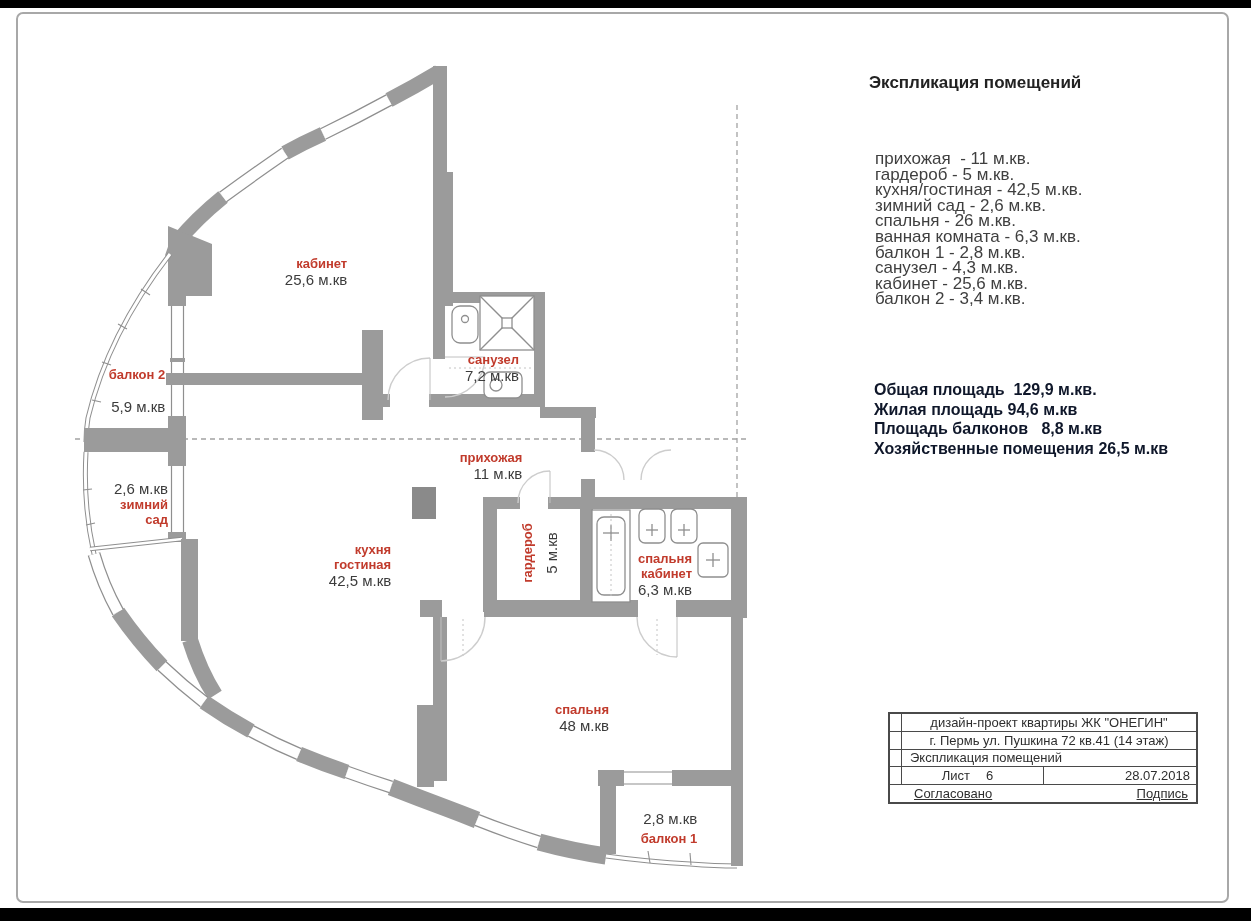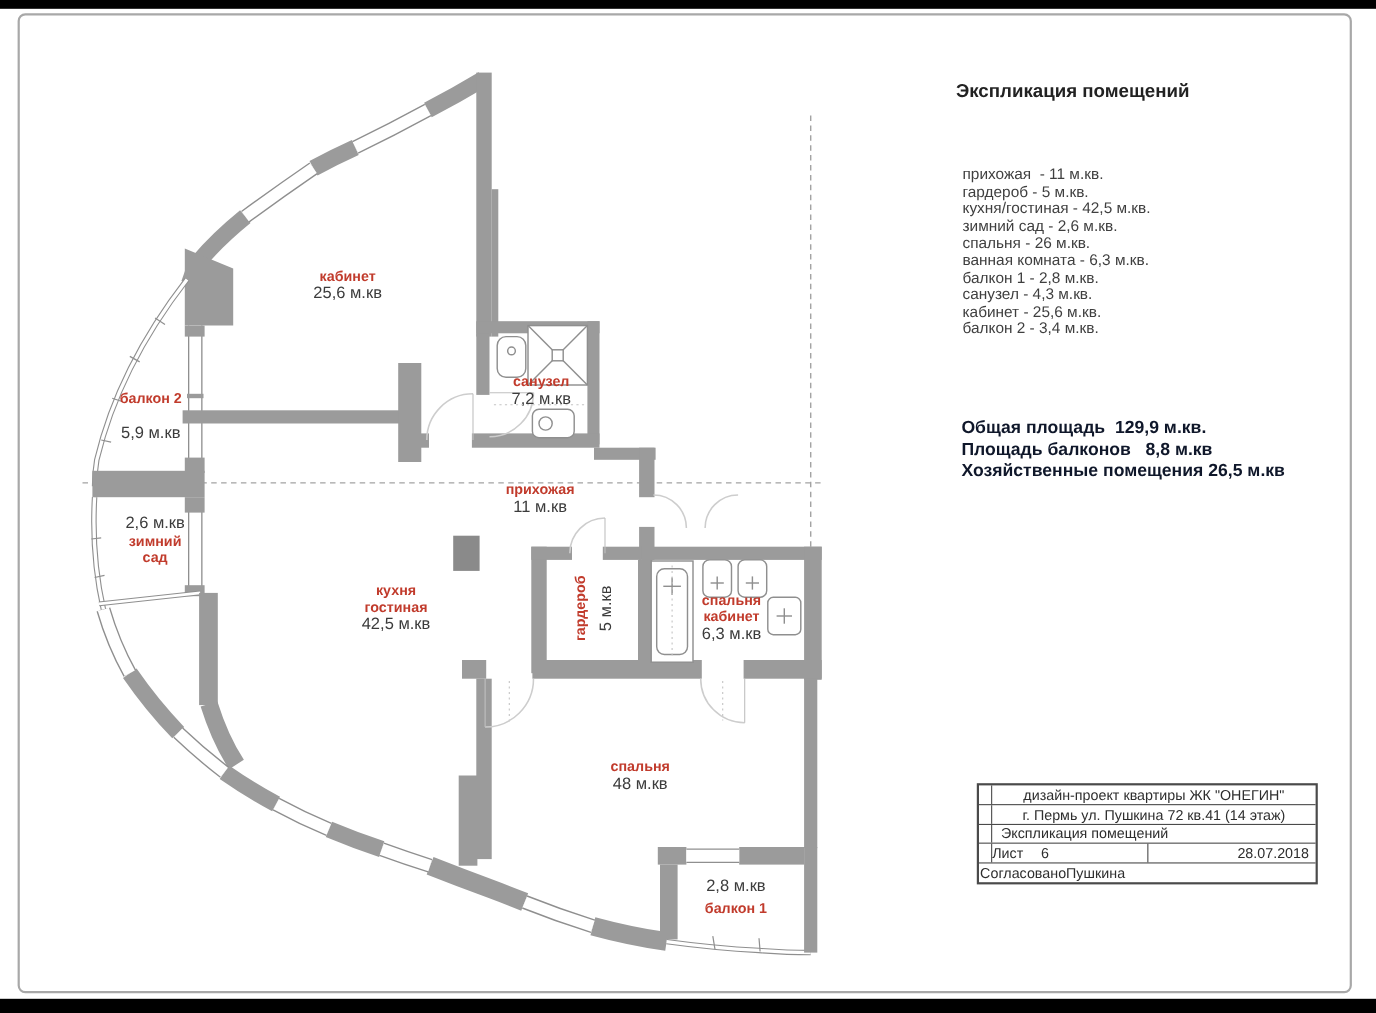--- a/index.html
+++ b/index.html
@@ -10,51 +10,51 @@
   .black-bar{position:absolute;left:0;width:1251px;background:#000;}
   #bar-top{top:0;height:8px;}
   #bar-bottom{top:908px;height:13px;}
   #page-frame{
     position:absolute;left:16px;top:12px;width:1209px;height:887px;
     border:2px solid #a8a8a8;border-radius:7px;background:#fff;
   }
   #plan-svg{position:absolute;left:0;top:0;width:1251px;height:921px;}
 
   
-  .room-label{position:absolute;transform:translateX(-50%);text-align:center;white-space:nowrap;}
+  .room-label{position:absolute;transform:translateX(-50%);text-align:right;white-space:nowrap;margin-top:13px;}
   .rname{color:#c13b2c;font-weight:bold;font-size:13px;line-height:15px;}
   .rarea{color:#3c3c3c;font-size:15px;line-height:17px;}
   .rot{position:absolute;transform:translate(-50%,-50%) rotate(-90deg);white-space:nowrap;}
   .rot.rname{font-size:13px;}
   .rot.rarea{font-size:15px;}
 
   
   #explication-title{
     position:absolute;left:869px;top:73px;font-size:17px;font-weight:bold;color:#222;
   }
-  #explication-list{position:absolute;left:875px;top:151px;color:#3f3f3f;font-size:14px;}
+  #explication-list{position:absolute;left:875px;top:151px;color:#3f3f3f;font-size:17px;}
   #explication-list .exp-item{line-height:15.6px;white-space:pre;}
   #totals-block{position:absolute;left:874px;top:380px;color:#0f172a;font-size:16px;font-weight:bold;}
   #totals-block .total-line{line-height:19.5px;white-space:pre;}
 
   
   #title-block{
     position:absolute;left:888px;top:712px;width:310px;height:92px;
     border:2px solid #4a4a4a;box-sizing:border-box;color:#2e2e2e;font-size:13px;
     display:flex;flex-direction:column;background:#fff;
   }
   .tb-row{flex:1;display:flex;box-sizing:border-box;border-bottom:1px solid #4a4a4a;min-height:0;}
   .tb-row:last-child{border-bottom:none;}
   .tb-spacer{width:12px;border-right:1px solid #4a4a4a;box-sizing:border-box;}
   .tb-cell{flex:1;display:flex;align-items:center;box-sizing:border-box;min-width:0;}
   .tb-center{justify-content:center;}
   .tb-left{padding-left:8px;}
-  .tb-sheet{width:142px;flex:none;justify-content:flex-start;gap:16px;padding-right:10px;border-right:1px solid #4a4a4a;}
+  .tb-sheet{width:142px;flex:none;justify-content:center;gap:16px;padding-right:10px;border-right:1px solid #4a4a4a;}
   .tb-date{justify-content:flex-end;padding-right:6px;}
-  .tb-split{justify-content:flex-start;padding:0 8px 0 1px;}
+  .tb-split{justify-content:space-between;padding:0 8px 0 24px;text-decoration:underline;}
 </style>
 </head>
 <body>
 
 <div class="black-bar" id="bar-top"></div>
 <div class="black-bar" id="bar-bottom"></div>
 <div id="page-frame"></div>
 
 <svg id="plan-svg" viewBox="0 0 1251 921">
 
@@ -292,20 +292,21 @@
   <div class="exp-item">зимний сад - 2,6 м.кв.</div>
   <div class="exp-item">спальня - 26 м.кв.</div>
   <div class="exp-item">ванная комната - 6,3 м.кв.</div>
   <div class="exp-item">балкон 1 - 2,8 м.кв.</div>
   <div class="exp-item">санузел - 4,3 м.кв.</div>
   <div class="exp-item">кабинет - 25,6 м.кв.</div>
   <div class="exp-item">балкон 2 - 3,4 м.кв.</div>
 </div>
 <div id="totals-block">
   <div class="total-line">Общая площадь  129,9 м.кв.</div>
+  <div class="total-line">Жилая площадь 94,6 м.кв</div>
   <div class="total-line">Площадь балконов   8,8 м.кв</div>
   <div class="total-line">Хозяйственные помещения 26,5 м.кв</div>
 </div>
 
 <div id="title-block">
   <div class="tb-row">
     <div class="tb-spacer"></div>
     <div class="tb-cell tb-center">дизайн-проект квартиры ЖК "ОНЕГИН"</div>
   </div>
   <div class="tb-row">
@@ -320,16 +321,16 @@
     <div class="tb-spacer"></div>
     <div class="tb-cell tb-sheet">
       <span>Лист</span>
       <span>6</span>
     </div>
     <div class="tb-cell tb-date">28.07.2018</div>
   </div>
   <div class="tb-row">
     <div class="tb-cell tb-split">
       <span>Согласовано</span>
-      <span>Пушкина</span>
+      <span>Подпись</span>
     </div>
   </div>
 </div>
 
 </body></html>

